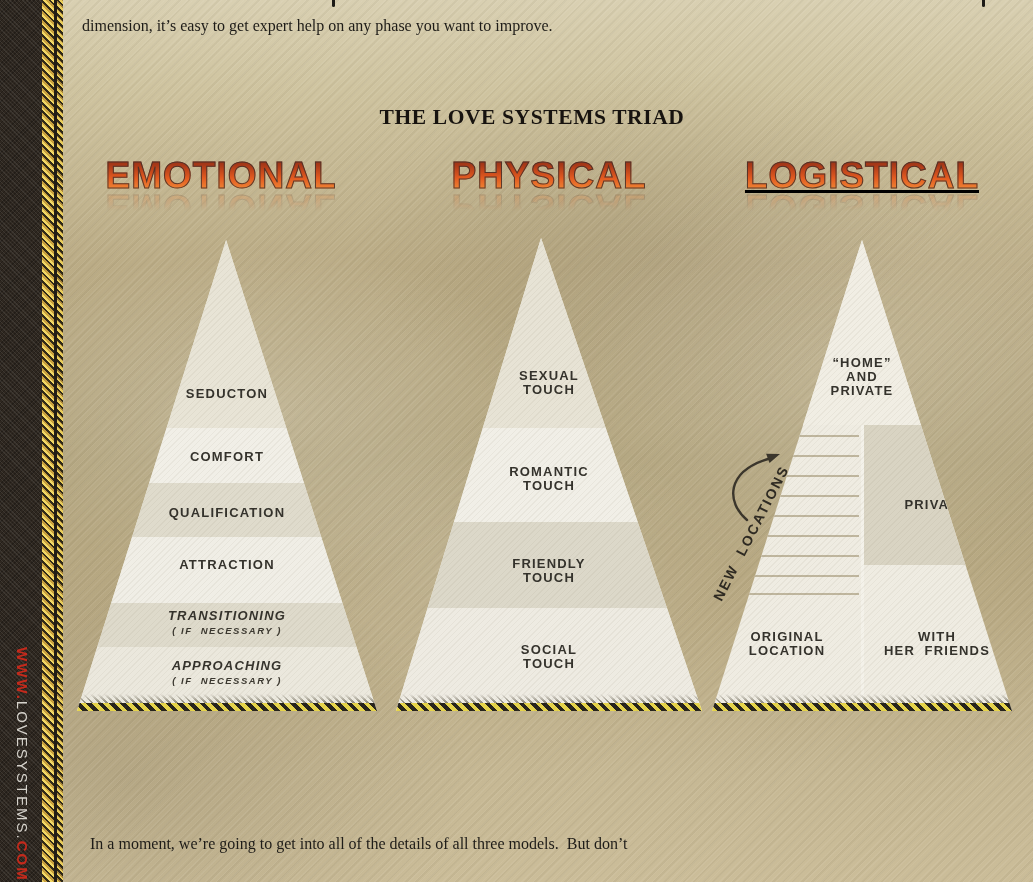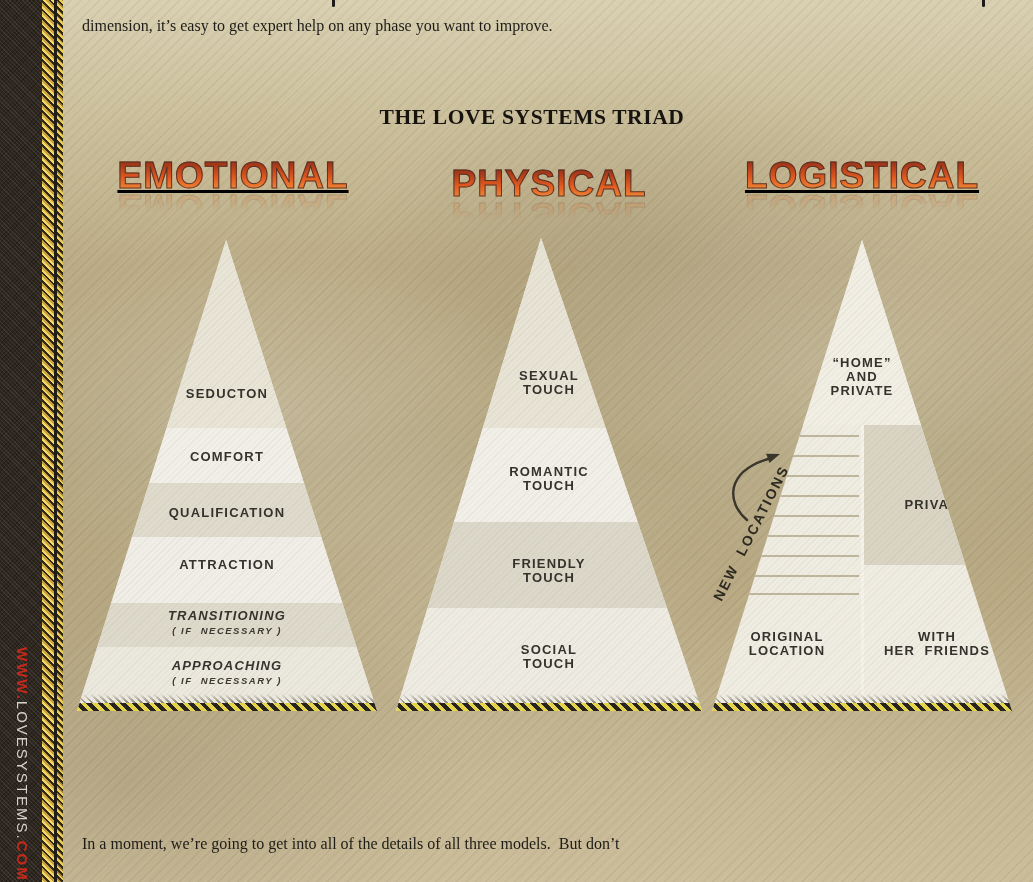--- a/index.html
+++ b/index.html
@@ -107,25 +107,25 @@
 <div class="texture"></div>
 
 <div class="content">
 
   <div class="desc-mark" style="left:332px;"></div>
   <div class="desc-mark" style="left:982px;"></div>
 
   <div class="serif-line" style="left:82px;top:17px;">dimension, it’s easy to get expert help on any phase you want to improve.</div>
   <div class="doc-title" style="top:105px;">THE LOVE SYSTEMS TRIAD</div>
 
-  <div class="heading-pair" style="left:83px;width:300px;text-decoration:underline;">
+  <div class="heading-pair" style="left:71px;width:300px;">
     <div class="tri-heading">EMOTIONAL</div>
     <div class="tri-heading refl">EMOTIONAL</div>
   </div>
-  <div class="heading-pair" style="left:396px;width:306px;margin-top:8px;">
+  <div class="heading-pair" style="left:396px;width:306px;">
     <div class="tri-heading">PHYSICAL</div>
     <div class="tri-heading refl">PHYSICAL</div>
   </div>
   <div class="heading-pair" style="left:712px;width:300px;text-decoration:underline;">
     <div class="tri-heading">LOGISTICAL</div>
     <div class="tri-heading refl">LOGISTICAL</div>
   </div>
 
   <div class="pyramid p1">
     <div class="band b1"></div>
@@ -187,21 +187,21 @@
     <div class="hatch-fade"></div>
     <div class="hazard"></div>
   </div>
 
   <div class="new-loc">NEW  LOCATIONS</div>
   <svg class="arrow-svg" width="100" height="92" viewBox="0 0 100 92">
     <path d="M47,82 C26,64 26,34 68,21" fill="none" stroke="#3b362c" stroke-width="2.4" stroke-linecap="round"></path>
     <polygon points="80,16 69.5,25.1 66.1,15.7" fill="#3b362c"></polygon>
   </svg>
 
-  <div class="serif-line" style="left:82px;top:835px;">In a moment, we’re going to get into all of the details of all three models.  But don’t</div>
+  <div class="serif-line" style="left:90px;top:835px;">In a moment, we’re going to get into all of the details of all three models.  But don’t</div>
 </div>
 
 <div class="border-left">
   <div class="b-dark"></div>
   <div class="b-gold1"></div>
   <div class="b-dark2"></div>
   <div class="b-gold2"></div>
   <div class="side-url">
     <span class="vert">
       <span class="u-red">WWW.</span><span class="u-gray">LOVESYSTEMS.</span><span class="u-red">COM</span>

